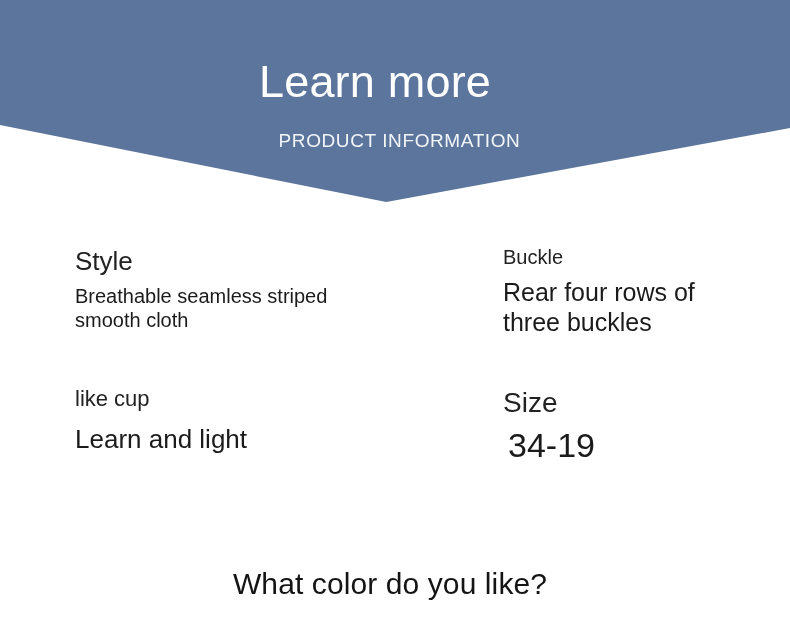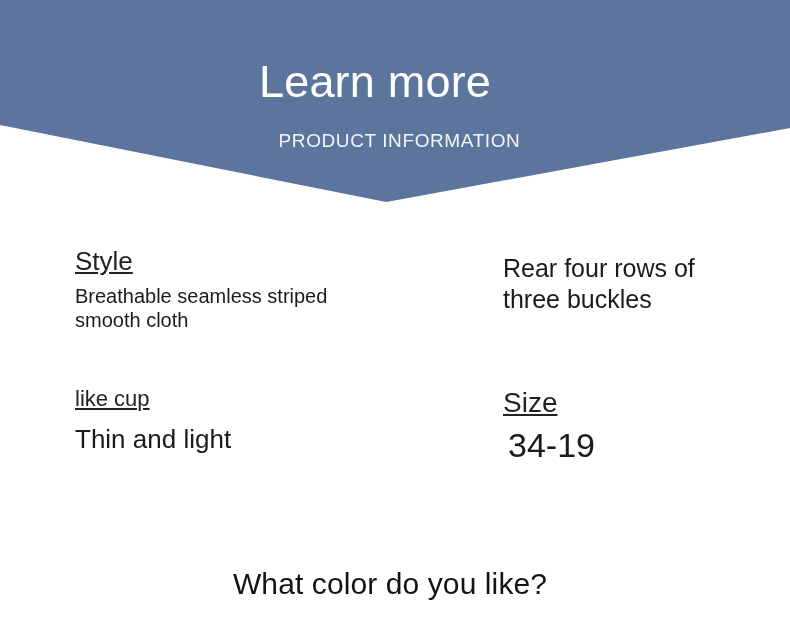--- a/index.html
+++ b/index.html
@@ -81,21 +81,20 @@
   .spec-item.col-left  { left: 75px;  width: 400px; }
   .spec-item.col-right { left: 503px; width: 275px; }
   .spec-item.row-1 { top: 0px; }
   .spec-item.row-2 { top: 140px; }
 
   .spec-label {
     color: #222222;
     line-height: 1.18;
     font-weight: 400;
     margin: 0;
-    text-decoration: underline;
   }
   .spec-value {
     color: #1b1b1b;
     line-height: 1.22;
     font-weight: 400;
     margin: 0;
   }
 
   
   .style-label   { font-size: 26px; }
@@ -137,26 +136,27 @@
   </div>
 
   <div class="specs">
 
     <div class="spec-item col-left row-1">
       <p class="spec-label style-label">Style</p>
       <p class="spec-value style-value">Breathable seamless striped smooth cloth</p>
     </div>
 
     <div class="spec-item col-right row-1">
+      <p class="spec-label buckle-label">Buckle</p>
       <p class="spec-value buckle-value">Rear four rows of three buckles</p>
     </div>
 
     <div class="spec-item col-left row-2">
       <p class="spec-label cup-label">like cup</p>
-      <p class="spec-value cup-value">Thin and light</p>
+      <p class="spec-value cup-value">Learn and light</p>
     </div>
 
     <div class="spec-item col-right row-2">
       <p class="spec-label size-label">Size</p>
       <p class="spec-value size-value">34-19</p>
     </div>
 
   </div>
 
   <div class="bottom-question">What color do you like?</div>

